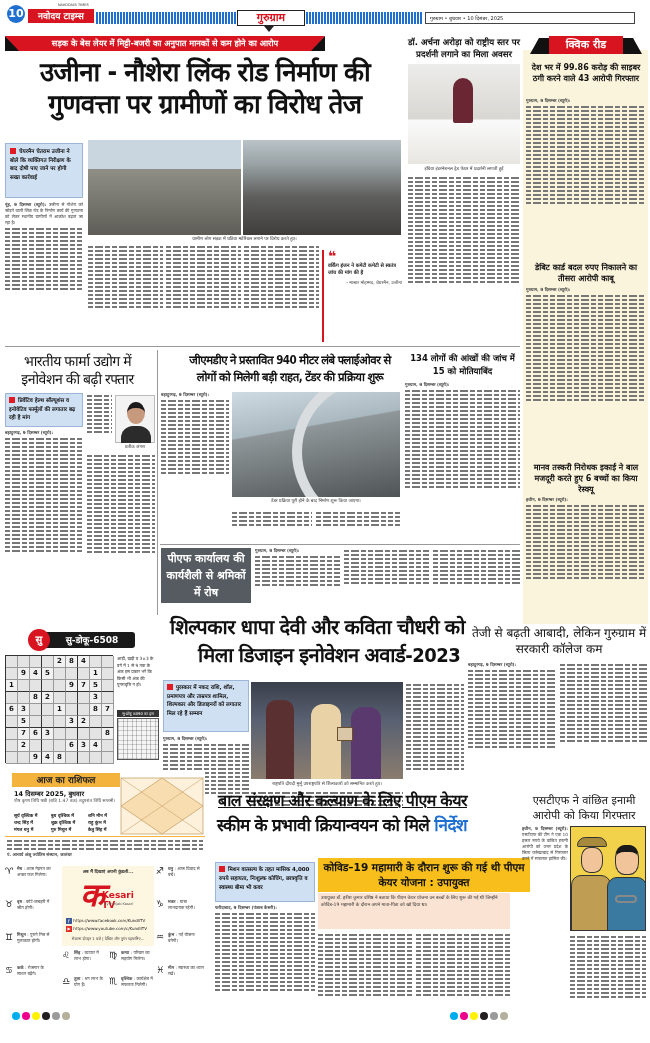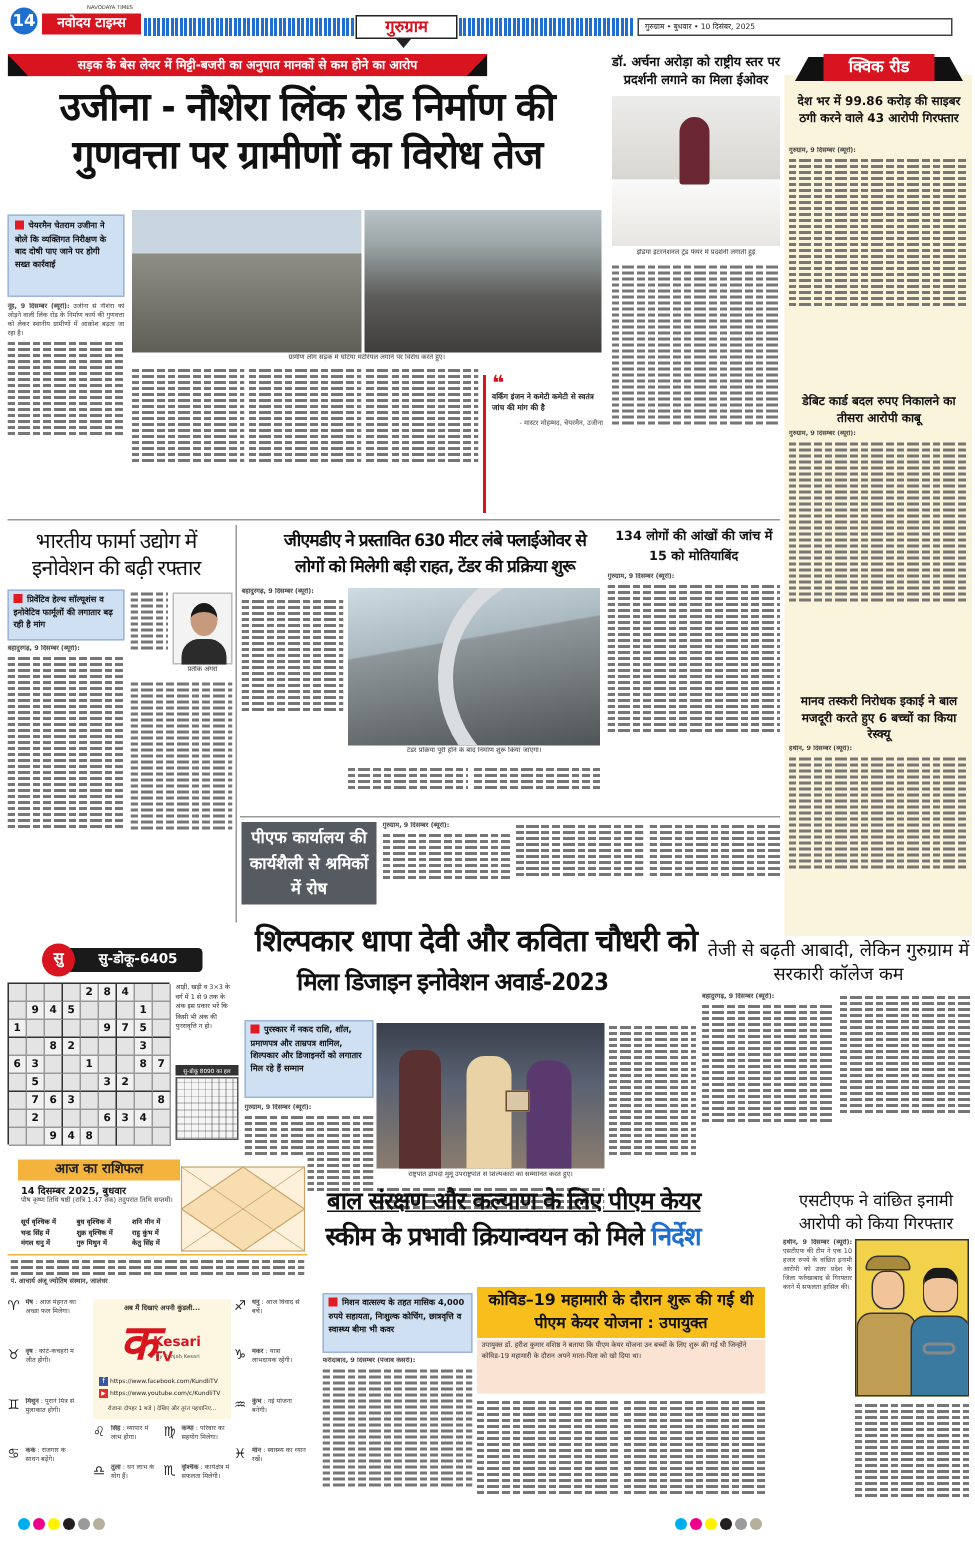--- a/index.html
+++ b/index.html
@@ -11,21 +11,21 @@
 .photo{background:linear-gradient(160deg,#b7c4cf,#7d8a92 60%,#4f5559);}
 .cap{font-size:4.5px;color:#333;text-align:center;line-height:6px;overflow:hidden;white-space:nowrap}
 .rule{background:#999}
 .tease{background:#cfe0f2;border:1px solid #9bb6d6;font-size:7px;line-height:10px;padding:3px 4px;font-weight:bold;color:#111}
 .tease .sq{display:inline-block;width:6px;height:6px;background:#e01b24;margin-right:3px;vertical-align:middle}
 </style>
 </head>
 <body>
 
 <div class="abs" style="left:0;top:0;width:650px;height:32px;">
-  <div class="abs" style="left:7px;top:5px;width:18px;height:18px;border-radius:50%;background:#1f6fd1;color:#fff;font-size:11px;font-weight:bold;text-align:center;line-height:18px;">14</div>
+  <div class="abs" style="left:7px;top:5px;width:18px;height:18px;border-radius:50%;background:#1f6fd1;color:#fff;font-size:11px;font-weight:bold;text-align:center;line-height:18px;">10</div>
   <div class="abs" style="left:58px;top:3px;font-size:3.5px;color:#333;">NAVODAYA TIMES</div>
   <div class="abs" style="left:28px;top:9px;width:66px;height:14px;background:#d7141f;color:#fff;font-size:9px;font-weight:bold;line-height:14px;text-align:center;">नवोदय टाइम्स</div>
   <div class="abs" style="left:96px;top:12px;width:140px;height:12px;background:repeating-linear-gradient(90deg,#1f6fd1 0 2px,#fff 2px 3px);"></div>
   <div class="abs" style="left:306px;top:12px;width:116px;height:12px;background:repeating-linear-gradient(90deg,#1f6fd1 0 2px,#fff 2px 3px);"></div>
   <div class="abs" style="left:237px;top:10px;width:68px;height:16px;background:#fff;border:1px solid #222;color:#d7141f;font-size:11px;font-weight:bold;text-align:center;line-height:14px;">गुरुग्राम</div>
   <div class="abs" style="left:264px;top:26px;width:0;height:0;border-left:5px solid transparent;border-right:5px solid transparent;border-top:6px solid #222;"></div>
   <div class="abs" style="left:425px;top:12px;width:210px;height:12px;border:1px solid #444;font-size:5px;line-height:10px;padding-left:4px;color:#222;">गुरुग्राम • बुधवार • 10 दिसंबर, 2025</div>
 </div>
 
 <div class="abs" style="left:5px;top:36px;width:320px;height:15px;background:#d7141f;clip-path:polygon(0 0,100% 0,96% 100%,4% 100%);"></div>
@@ -99,21 +99,21 @@
     <i class="ln"></i>
     <i class="ln"></i>
     <i class="ln"></i>
   </div>
 <div class="abs" style="left:322px;top:250px;width:80px;height:92px;border-left:2px solid #d7141f;padding-left:4px;">
   <div style="color:#d7141f;font-size:14px;font-weight:bold;line-height:12px;">❝</div>
   <div style="font-size:5px;line-height:7px;font-weight:bold;color:#222;">वर्किंग इंजन ने कमेटी कमेटी से स्वतंत्र जांच की मांग की है</div>
   <div style="font-size:4.5px;line-height:6px;color:#444;margin-top:4px;text-align:right;">- मास्टर मोहम्मद, चेयरमैन, उजीना</div>
 </div>
 
-<div class="abs" style="left:408px;top:36px;width:112px;font-size:8.5px;line-height:12px;font-weight:bold;color:#111;text-align:center;">डॉ. अर्चना अरोड़ा को राष्ट्रीय स्तर पर प्रदर्शनी लगाने का मिला ईओवर</div>
+<div class="abs" style="left:408px;top:36px;width:112px;font-size:8.5px;line-height:12px;font-weight:bold;color:#111;text-align:center;">डॉ. अर्चना अरोड़ा को राष्ट्रीय स्तर पर प्रदर्शनी लगाने का मिला अवसर</div>
 <div class="abs" style="left:408px;top:64px;width:112px;height:100px;background:linear-gradient(180deg,#ececea 0,#d9d7d2 55%,#fafafa 56%,#e8e6e1 100%);">
   <div class="abs" style="left:45px;top:14px;width:20px;height:45px;background:#6a2632;border-radius:10px 10px 2px 2px;"></div>
 </div>
 <div class="abs cap" style="left:408px;top:166px;width:112px;">इंडिया इंटरनेशनल ट्रेड फेयर में प्रदर्शनी लगाती हुईं</div>
 <div class="abs txt" style="left:408px;top:175px;width:112px;height:170px;">
     <i class="ln"></i>
     <i class="ln"></i>
     <i class="ln"></i>
     <i class="ln"></i>
     <i class="ln"></i>
@@ -202,21 +202,21 @@
     <i class="ln"></i>
     <i class="ln"></i>
     <i class="ln"></i>
     <i class="ln"></i>
     <i class="ln"></i>
     <i class="ln"></i>
   </div>
 
 <div class="abs" style="left:157px;top:350px;width:1px;height:265px;background:#999;"></div>
 
-<div class="abs head" style="left:160px;top:352px;width:260px;font-size:11.5px;line-height:17px;white-space:nowrap;">जीएमडीए ने प्रस्तावित 630 मीटर लंबे फ्लाईओवर से</div>
+<div class="abs head" style="left:160px;top:352px;width:260px;font-size:11.5px;line-height:17px;white-space:nowrap;">जीएमडीए ने प्रस्तावित 940 मीटर लंबे फ्लाईओवर से</div>
 <div class="abs head" style="left:160px;top:369px;width:260px;font-size:11.5px;line-height:17px;white-space:nowrap;">लोगों को मिलेगी बड़ी राहत, टेंडर की प्रक्रिया शुरू</div>
 <div class="abs txt" style="left:161px;top:392px;width:68px;height:120px;"><b>बहादुरगढ़, 9 दिसम्बर (ब्यूरो):</b><i class="ln"></i><i class="ln"></i><i class="ln"></i><i class="ln"></i><i class="ln"></i><i class="ln"></i><i class="ln"></i><i class="ln"></i><i class="ln"></i><i class="ln"></i><i class="ln"></i><i class="ln"></i><i class="ln"></i><i class="ln"></i><i class="ln"></i><i class="ln"></i><i class="ln"></i><i class="ln"></i><i class="ln"></i></div>
 <div class="abs" style="left:232px;top:392px;width:168px;height:105px;background:linear-gradient(170deg,#cfdbe2 0,#aab8bf 35%,#8f979a 36%,#6e7476 70%,#4f5456 100%);overflow:hidden;">
   <div class="abs" style="left:60px;top:-20px;width:160px;height:160px;border-radius:50%;border:10px solid #d9dde0;border-right-color:transparent;border-bottom-color:transparent;"></div>
 </div>
 <div class="abs cap" style="left:232px;top:498px;width:168px;white-space:normal;">टेंडर प्रक्रिया पूरी होने के बाद निर्माण शुरू किया जाएगा।</div>
 <div class="abs txt" style="left:232px;top:510px;width:80px;height:30px;">
     <i class="ln"></i>
     <i class="ln"></i>
     <i class="ln"></i>
@@ -254,21 +254,21 @@
     <i class="ln"></i>
     <i class="ln"></i>
     <i class="ln"></i>
     <i class="ln"></i>
     <i class="ln"></i>
     <i class="ln"></i>
   </div>
 
 <div class="abs" style="left:35px;top:632px;width:100px;height:16px;background:#1a1a1a;border-radius:3px;"></div>
 <div class="abs" style="left:28px;top:629px;width:22px;height:22px;border-radius:50%;background:#d7141f;color:#fff;font-size:10px;font-weight:bold;text-align:center;line-height:22px;">सु</div>
-<div class="abs" style="left:52px;top:632px;width:80px;height:16px;color:#fff;font-size:9px;font-weight:bold;line-height:16px;text-align:center;">सु-डोकू-6405</div>
+<div class="abs" style="left:52px;top:632px;width:80px;height:16px;color:#fff;font-size:9px;font-weight:bold;line-height:16px;text-align:center;">सु-डोकू-6508</div>
 <div class="abs" id="sudoku" style="left:5px;top:655px;width:108px;height:108px;display:grid;grid-template-columns:repeat(9,12px);grid-template-rows:repeat(9,12px);border:1.5px solid #333;background:#e4e4e4;">
     <div style="border-right: 0.5px solid rgb(153, 153, 153); border-bottom: 0.5px solid rgb(153, 153, 153); font-size: 7px; font-weight: bold; text-align: center; line-height: 11px; color: rgb(17, 17, 17); background: rgb(228, 228, 228);"></div>
     <div style="border-right: 0.5px solid rgb(153, 153, 153); border-bottom: 0.5px solid rgb(153, 153, 153); font-size: 7px; font-weight: bold; text-align: center; line-height: 11px; color: rgb(17, 17, 17); background: rgb(228, 228, 228);"></div>
     <div style="border-right: 1.5px solid rgb(51, 51, 51); border-bottom: 0.5px solid rgb(153, 153, 153); font-size: 7px; font-weight: bold; text-align: center; line-height: 11px; color: rgb(17, 17, 17); background: rgb(228, 228, 228);"></div>
     <div style="border-right: 0.5px solid rgb(153, 153, 153); border-bottom: 0.5px solid rgb(153, 153, 153); font-size: 7px; font-weight: bold; text-align: center; line-height: 11px; color: rgb(17, 17, 17); background: rgb(228, 228, 228);"></div>
     <div style="border-right: 0.5px solid rgb(153, 153, 153); border-bottom: 0.5px solid rgb(153, 153, 153); font-size: 7px; font-weight: bold; text-align: center; line-height: 11px; color: rgb(17, 17, 17); background: rgb(241, 241, 241);">2</div>
     <div style="border-right: 1.5px solid rgb(51, 51, 51); border-bottom: 0.5px solid rgb(153, 153, 153); font-size: 7px; font-weight: bold; text-align: center; line-height: 11px; color: rgb(17, 17, 17); background: rgb(241, 241, 241);">8</div>
     <div style="border-right: 0.5px solid rgb(153, 153, 153); border-bottom: 0.5px solid rgb(153, 153, 153); font-size: 7px; font-weight: bold; text-align: center; line-height: 11px; color: rgb(17, 17, 17); background: rgb(241, 241, 241);">4</div>
     <div style="border-right: 0.5px solid rgb(153, 153, 153); border-bottom: 0.5px solid rgb(153, 153, 153); font-size: 7px; font-weight: bold; text-align: center; line-height: 11px; color: rgb(17, 17, 17); background: rgb(228, 228, 228);"></div>
     <div style="border-right: 0.5px solid rgb(153, 153, 153); border-bottom: 0.5px solid rgb(153, 153, 153); font-size: 7px; font-weight: bold; text-align: center; line-height: 11px; color: rgb(17, 17, 17); background: rgb(228, 228, 228);"></div>
@@ -343,21 +343,21 @@
     <div style="border-right: 1.5px solid rgb(51, 51, 51); border-bottom: 0.5px solid rgb(153, 153, 153); font-size: 7px; font-weight: bold; text-align: center; line-height: 11px; color: rgb(17, 17, 17); background: rgb(228, 228, 228);"></div>
     <div style="border-right: 0.5px solid rgb(153, 153, 153); border-bottom: 0.5px solid rgb(153, 153, 153); font-size: 7px; font-weight: bold; text-align: center; line-height: 11px; color: rgb(17, 17, 17); background: rgb(228, 228, 228);"></div>
     <div style="border-right: 0.5px solid rgb(153, 153, 153); border-bottom: 0.5px solid rgb(153, 153, 153); font-size: 7px; font-weight: bold; text-align: center; line-height: 11px; color: rgb(17, 17, 17); background: rgb(228, 228, 228);"></div>
     <div style="border-right: 0.5px solid rgb(153, 153, 153); border-bottom: 0.5px solid rgb(153, 153, 153); font-size: 7px; font-weight: bold; text-align: center; line-height: 11px; color: rgb(17, 17, 17); background: rgb(228, 228, 228);"></div>
   </div>
 <div class="abs" style="left:117px;top:656px;width:40px;font-size:4.3px;line-height:6.5px;color:#333;">आड़ी, खड़ी व 3×3 के वर्ग में 1 से 9 तक के अंक इस प्रकार भरें कि किसी भी अंक की पुनरावृत्ति न हो।</div>
 <div class="abs" style="left:117px;top:710px;width:42px;height:7px;background:#333;color:#fff;font-size:3.8px;line-height:7px;text-align:center;">सु-डोकू 8090 का हल</div>
 <div class="abs" style="left:117px;top:718px;width:42px;height:42px;background:repeating-linear-gradient(0deg,#ccc 0 1px,#f5f5f5 1px 4.6px),repeating-linear-gradient(90deg,#ccc 0 1px,transparent 1px 4.6px);background-blend-mode:multiply;border:1px solid #555;"></div>
 
 <div class="abs head" style="left:160px;top:614px;width:300px;font-size:20px;line-height:26px;white-space:nowrap;text-align:left;padding-left:10px;">शिल्पकार धापा देवी और कविता चौधरी को</div>
-<div class="abs head" style="left:160px;top:642px;width:300px;font-size:16px;line-height:26px;white-space:nowrap;text-align:left;padding-left:38px;">मिला डिजाइन इनोवेशन अवार्ड-2023</div>
+<div class="abs head" style="left:160px;top:642px;width:300px;font-size:20px;line-height:26px;white-space:nowrap;text-align:left;padding-left:38px;">मिला डिजाइन इनोवेशन अवार्ड-2023</div>
 <div class="abs tease" style="left:163px;top:680px;width:86px;height:52px;font-size:5.5px;line-height:8.5px;padding:2px 3px;">
   <span class="sq"></span><span>पुरस्कार में नकद राशि, शॉल, प्रमाणपत्र और ताम्रपत्र शामिल, शिल्पकार और डिजाइनरों को लगातार मिल रहे हैं सम्मान</span>
 </div>
 <div class="abs txt" style="left:163px;top:736px;width:86px;height:85px;"><b>गुरुग्राम, 9 दिसम्बर (ब्यूरो):</b><i class="ln"></i><i class="ln"></i><i class="ln"></i><i class="ln"></i><i class="ln"></i><i class="ln"></i><i class="ln"></i><i class="ln"></i><i class="ln"></i><i class="ln"></i><i class="ln"></i><i class="ln"></i><i class="ln"></i></div>
 <div class="abs photo" style="left:251px;top:682px;width:152px;height:97px;background:linear-gradient(180deg,#3a3f4b 0,#596172 40%,#8a7c6e 100%);">
   <div class="abs" style="left:15px;top:18px;width:28px;height:79px;background:#5b3030;border-radius:10px 10px 0 0;"></div>
   <div class="abs" style="left:60px;top:22px;width:30px;height:75px;background:#e8d2a6;border-radius:12px 12px 0 0;"></div>
   <div class="abs" style="left:100px;top:25px;width:30px;height:72px;background:#5a3a6e;border-radius:12px 12px 0 0;"></div>
   <div class="abs" style="left:86px;top:45px;width:16px;height:14px;background:#d9c7a8;border:1px solid #6b4e2e;"></div>
 </div>
@@ -476,21 +476,21 @@
 
 <div class="abs head" style="left:205px;top:790px;width:275px;font-size:16px;line-height:22px;white-space:nowrap;text-decoration:underline;">बाल संरक्षण और कल्याण के लिए पीएम केयर</div>
 <div class="abs head" style="left:205px;top:814px;width:315px;font-size:17px;line-height:22px;white-space:nowrap;text-align:left;padding-left:12px;">
   <span>स्कीम के प्रभावी क्रियान्वयन को मिले</span>
   <span style="color:#1f6fd1;">निर्देश</span>
 </div>
 <div class="abs tease" style="left:215px;top:862px;width:100px;height:40px;font-size:5.5px;line-height:9px;padding:2px 3px;">
   <span class="sq"></span><span>मिशन वात्सल्य के तहत मासिक 4,000 रुपये सहायता, निःशुल्क कोचिंग, छात्रवृत्ति व स्वास्थ्य बीमा भी कवर</span>
 </div>
 <div class="abs txt" style="left:215px;top:905px;width:100px;height:130px;"><b>फरीदाबाद, 9 दिसम्बर (पंजाब केसरी):</b><i class="ln"></i><i class="ln"></i><i class="ln"></i><i class="ln"></i><i class="ln"></i><i class="ln"></i><i class="ln"></i><i class="ln"></i><i class="ln"></i><i class="ln"></i><i class="ln"></i><i class="ln"></i><i class="ln"></i><i class="ln"></i><i class="ln"></i><i class="ln"></i><i class="ln"></i><i class="ln"></i><i class="ln"></i><i class="ln"></i></div>
-<div class="abs" style="left:318px;top:858px;width:192px;height:34px;background:#f8bf1c;color:#111;font-size:10.5px;line-height:15px;text-align:center;font-weight:bold;padding-top:2px;">कोविड–19 महामारी के दौरान शुरू की गई थी पीएम केयर योजना : उपायुक्त</div>
+<div class="abs" style="left:318px;top:858px;width:212px;height:34px;background:#f8bf1c;color:#111;font-size:10.5px;line-height:15px;text-align:center;font-weight:bold;padding-top:2px;">कोविड–19 महामारी के दौरान शुरू की गई थी पीएम केयर योजना : उपायुक्त</div>
 <div class="abs" style="left:318px;top:893px;width:192px;height:36px;background:#fbe3d3;font-size:4.6px;line-height:6.5px;color:#333;padding:2px 3px;overflow:hidden;">उपायुक्त डॉ. हरीश कुमार वशिष्ठ ने बताया कि पीएम केयर योजना उन बच्चों के लिए शुरू की गई थी जिन्होंने कोविड-19 महामारी के दौरान अपने माता-पिता को खो दिया था।</div>
 <div class="abs txt" style="left:318px;top:932px;width:94px;height:103px;">
     <i class="ln"></i>
     <i class="ln"></i>
     <i class="ln"></i>
     <i class="ln"></i>
     <i class="ln"></i>
     <i class="ln"></i>
     <i class="ln"></i>
     <i class="ln"></i>

